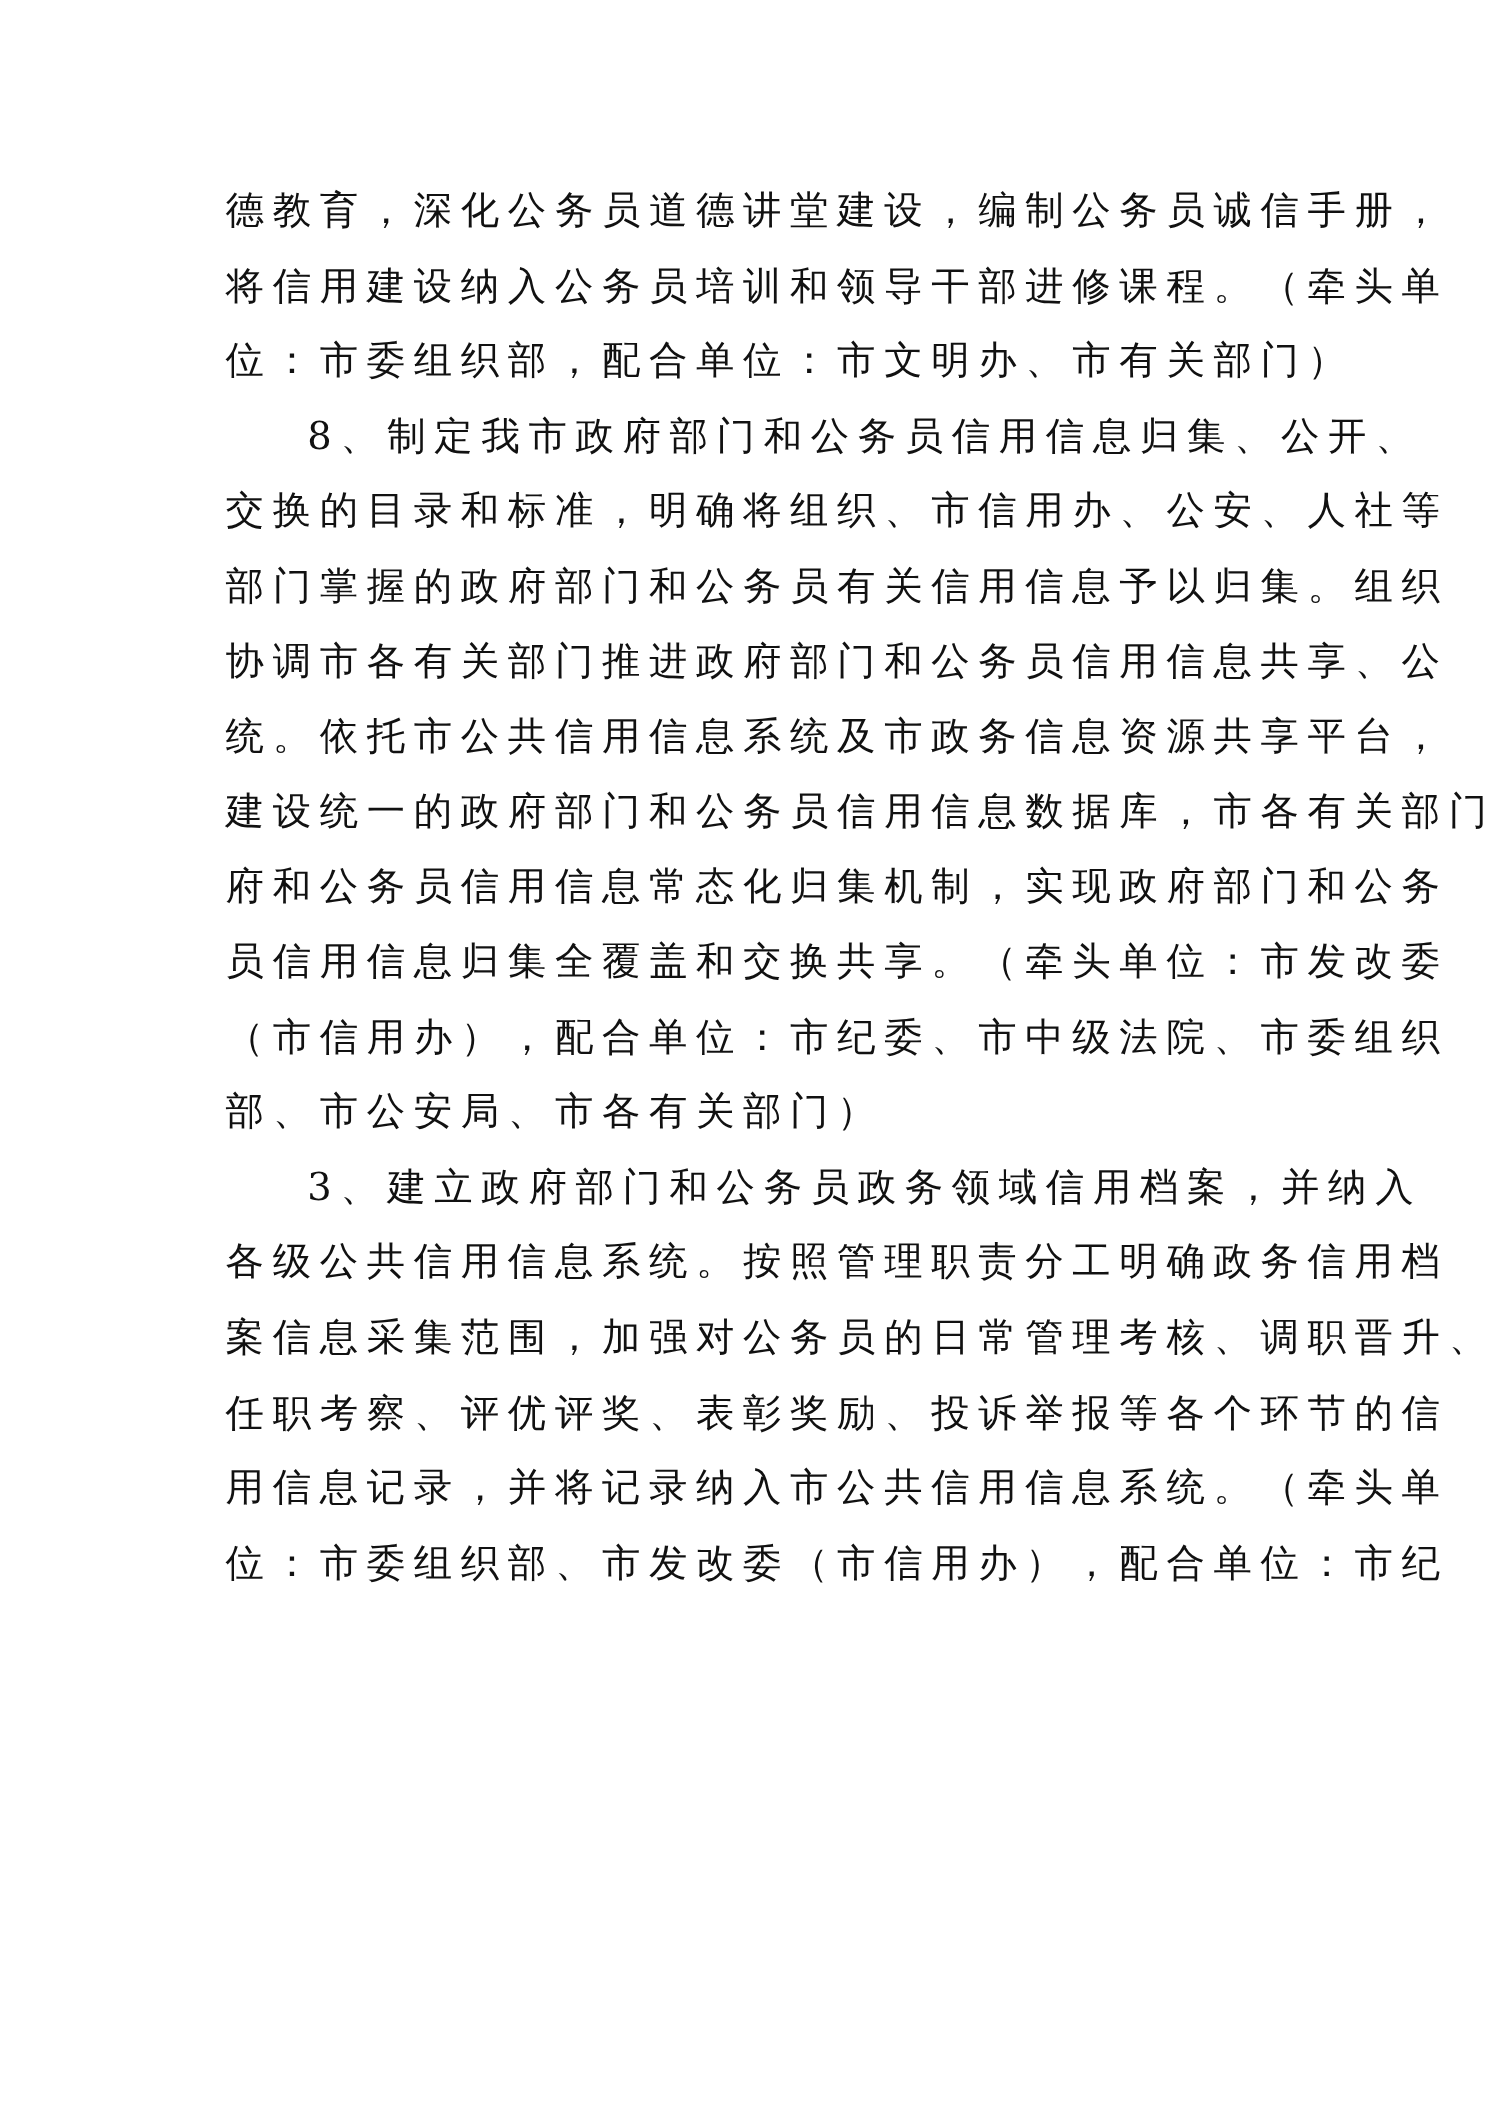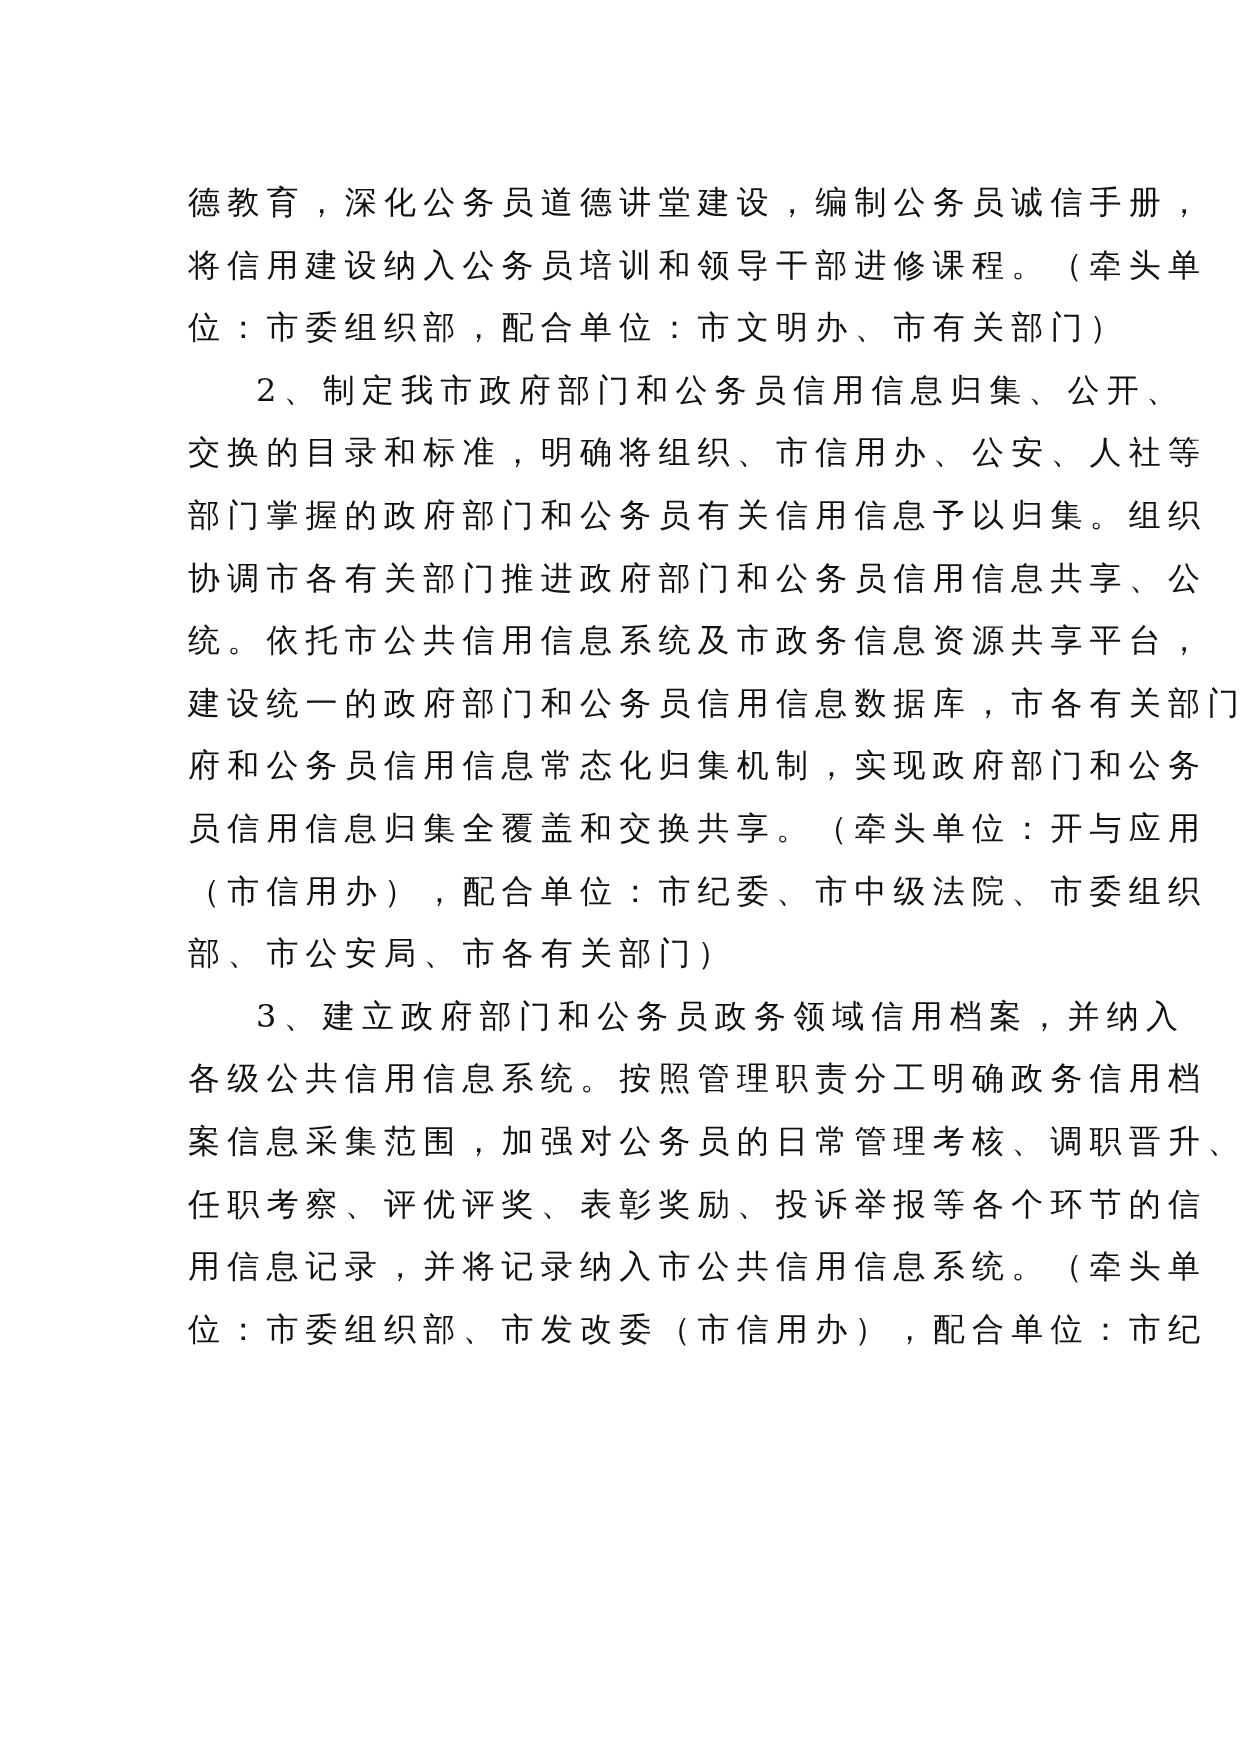--- a/index.html
+++ b/index.html
@@ -11,21 +11,21 @@
       width: 1241px;
       height: 1754px;
       position: relative;
       overflow: hidden;
       font-family: "DejaVu Serif", "Liberation Serif", serif;
       color: #111111;
     }
     .page {
       position: absolute;
       left: 188px;
-      top: 171px;
+      top: 144px;
       width: 870px;
     }
     .para {
       margin: 0;
       padding: 0;
       font-size: 32px;
       line-height: 62.6px;
       letter-spacing: 7.2px;
       text-align: justify;
       text-align-last: left;
@@ -42,28 +42,28 @@
 
 <div class="page">
 
   <div class="para">
     <span class="line">德教育，深化公务员道德讲堂建设，编制公务员诚信手册，</span>
     <span class="line">将信用建设纳入公务员培训和领导干部进修课程。（牵头单</span>
     <span class="line">位：市委组织部，配合单位：市文明办、市有关部门）</span>
   </div>
 
   <div class="para">
-    <span class="line" style="padding-left:68px">2、制定我市政府部门和公务员信用信息归集、公开、</span>
+    <span class="line" style="padding-left:68px">8、制定我市政府部门和公务员信用信息归集、公开、</span>
     <span class="line">交换的目录和标准，明确将组织、市信用办、公安、人社等</span>
     <span class="line">部门掌握的政府部门和公务员有关信用信息予以归集。组织</span>
     <span class="line">协调市各有关部门推进政府部门和公务员信用信息共享、公</span>
     <span class="line">统。依托市公共信用信息系统及市政务信息资源共享平台，</span>
     <span class="line">建设统一的政府部门和公务员信用信息数据库，市各有关部门</span>
     <span class="line">府和公务员信用信息常态化归集机制，实现政府部门和公务</span>
-    <span class="line">员信用信息归集全覆盖和交换共享。（牵头单位：开与应用</span>
+    <span class="line">员信用信息归集全覆盖和交换共享。（牵头单位：市发改委</span>
     <span class="line">（市信用办），配合单位：市纪委、市中级法院、市委组织</span>
     <span class="line">部、市公安局、市各有关部门）</span>
   </div>
 
   <div class="para">
     <span class="line" style="padding-left:68px">3、建立政府部门和公务员政务领域信用档案，并纳入</span>
     <span class="line">各级公共信用信息系统。按照管理职责分工明确政务信用档</span>
     <span class="line">案信息采集范围，加强对公务员的日常管理考核、调职晋升、</span>
     <span class="line">任职考察、评优评奖、表彰奖励、投诉举报等各个环节的信</span>
     <span class="line">用信息记录，并将记录纳入市公共信用信息系统。（牵头单</span>

